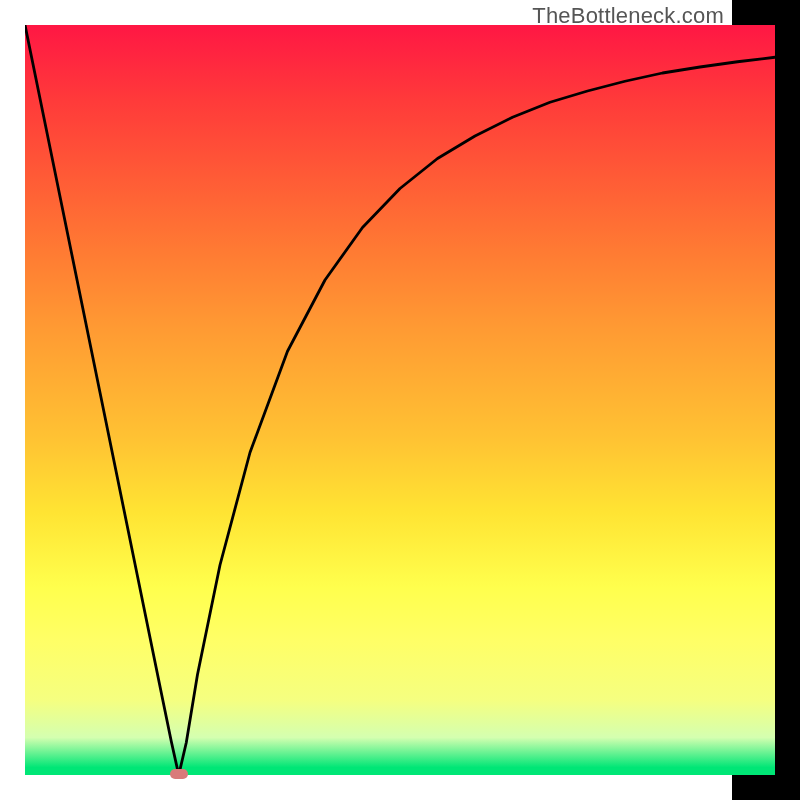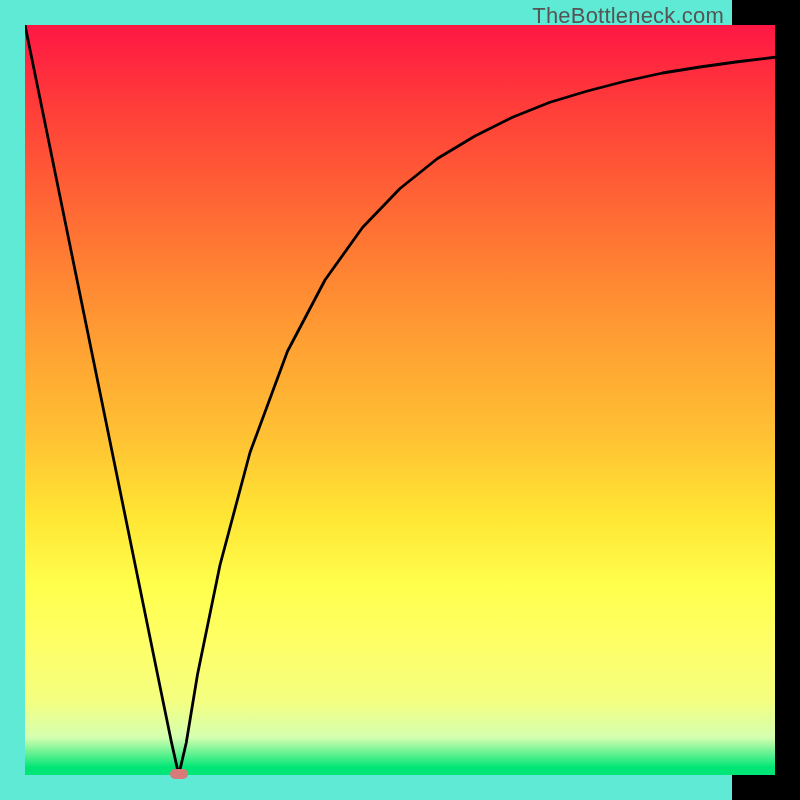--- a/index.html
+++ b/index.html
@@ -8,21 +8,21 @@
     width: 800px;
     height: 800px;
     overflow: hidden;
     background: #000;
     font-family: Arial, Helvetica, sans-serif;
   }
   .frame {
     position: relative;
     width: 732px;
     height: 800px;
-    background: #5eead4;
+    background: #ffffff;
   }
   .plot-area {
     position: absolute;
     left: 25px;
     top: 25px;
     width: 750px;
     height: 750px;
     background: linear-gradient(to bottom,
       #ff1744 0%,
       #ff3a3a 10%,

